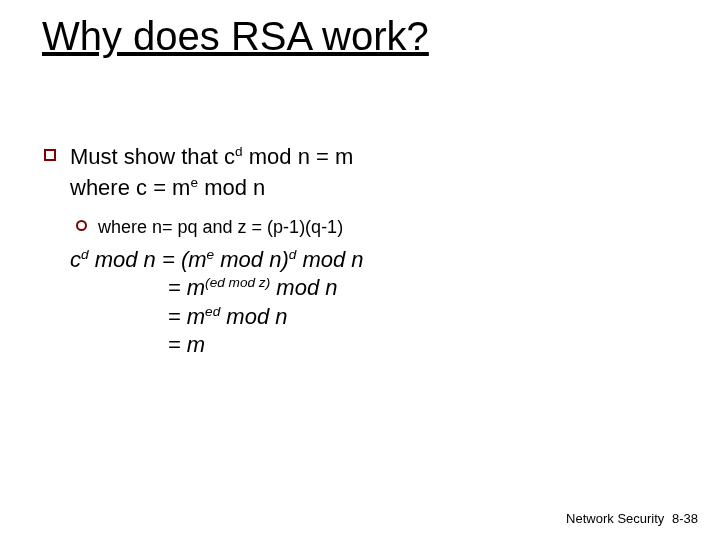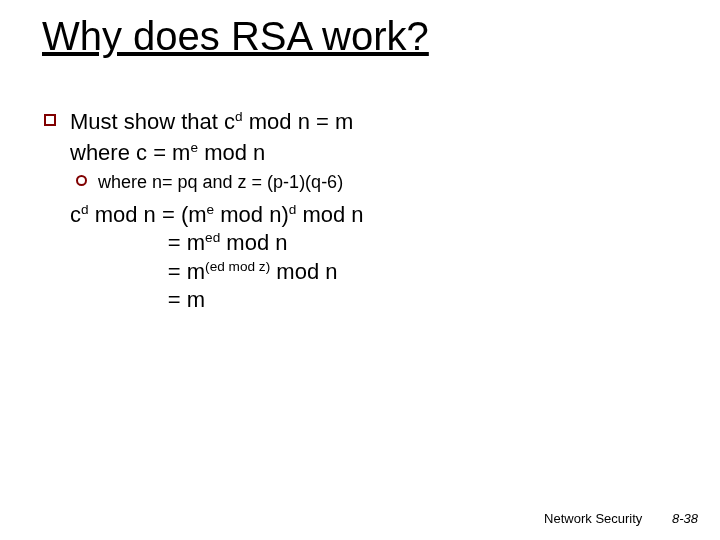--- a/index.html
+++ b/index.html
@@ -33,34 +33,35 @@
     left: 44px;
     top: 108px;
     width: 640px;
     font-size: 22px;
     line-height: 1.3;
   }
   .bullet {
     position: relative;
     padding-left: 26px;
     margin-bottom: 2px;
+    margin-top: 35px;
   }
   .bullet .marker {
     position: absolute;
     left: 0;
     top: 6px;
     width: 12px;
     height: 12px;
     border: 2px solid #800000;
     background: #fff;
     box-sizing: border-box;
   }
   .cont {
     padding-left: 26px;
-    margin-bottom: 4px;
+    margin-bottom: 14px;
   }
   .sub {
     position: relative;
     padding-left: 54px;
     font-size: 18px;
     margin-top: 4px;
     margin-bottom: 6px;
   }
   .sub .circ {
     position: absolute;
@@ -72,35 +73,35 @@
     border-radius: 50%;
     box-sizing: border-box;
   }
   sup {
     font-size: 0.62em;
     vertical-align: super;
     line-height: 0;
   }
   .eqblock {
     padding-left: 26px;
+    font-style: italic;
   }
   .eqrow {
     white-space: pre;
   }
   .footer {
     position: absolute;
     right: 22px;
     bottom: 14px;
     font-family: Arial, Helvetica, sans-serif;
     font-size: 13px;
     color: #000;
   }
   .footer .pg {
-    margin-left: 26px;
-    font-style: italic;
+    margin-left: 4px;
   }
 </style>
 </head>
 <body>
 
 <div class="slide">
 
   <div class="title">Why does RSA work?</div>
 
   <div class="body">
@@ -109,28 +110,28 @@
       <span class="marker"></span>
       <span>Must show that c</span><sup>d</sup><span> mod n = m</span>
     </div>
     <div class="cont">
       <span>where c = m</span><sup>e</sup><span> mod n</span>
     </div>
 
 
     <div class="sub">
       <span class="circ"></span>
-      <span>where n= pq and z = (p-1)(q-6)</span>
+      <span>where n= pq and z = (p-1)(q-1)</span>
     </div>
 
 
     <div class="eqblock">
       <div class="eqrow"><span>c</span><sup>d</sup><span> mod n = (m</span><sup>e</sup><span> mod n)</span><sup>d</sup><span> mod n</span></div>
+      <div class="eqrow"><span>                = m</span><sup>(ed mod z)</sup><span> mod n</span></div>
       <div class="eqrow"><span>                = m</span><sup>ed</sup><span> mod n</span></div>
-      <div class="eqrow"><span>                = m</span><sup>(ed mod z)</sup><span> mod n</span></div>
       <div class="eqrow"><span>                = m</span></div>
     </div>
 
   </div>
 
   <div class="footer">
     <span>Network Security</span>
     <span class="pg">8-38</span>
   </div>
 

